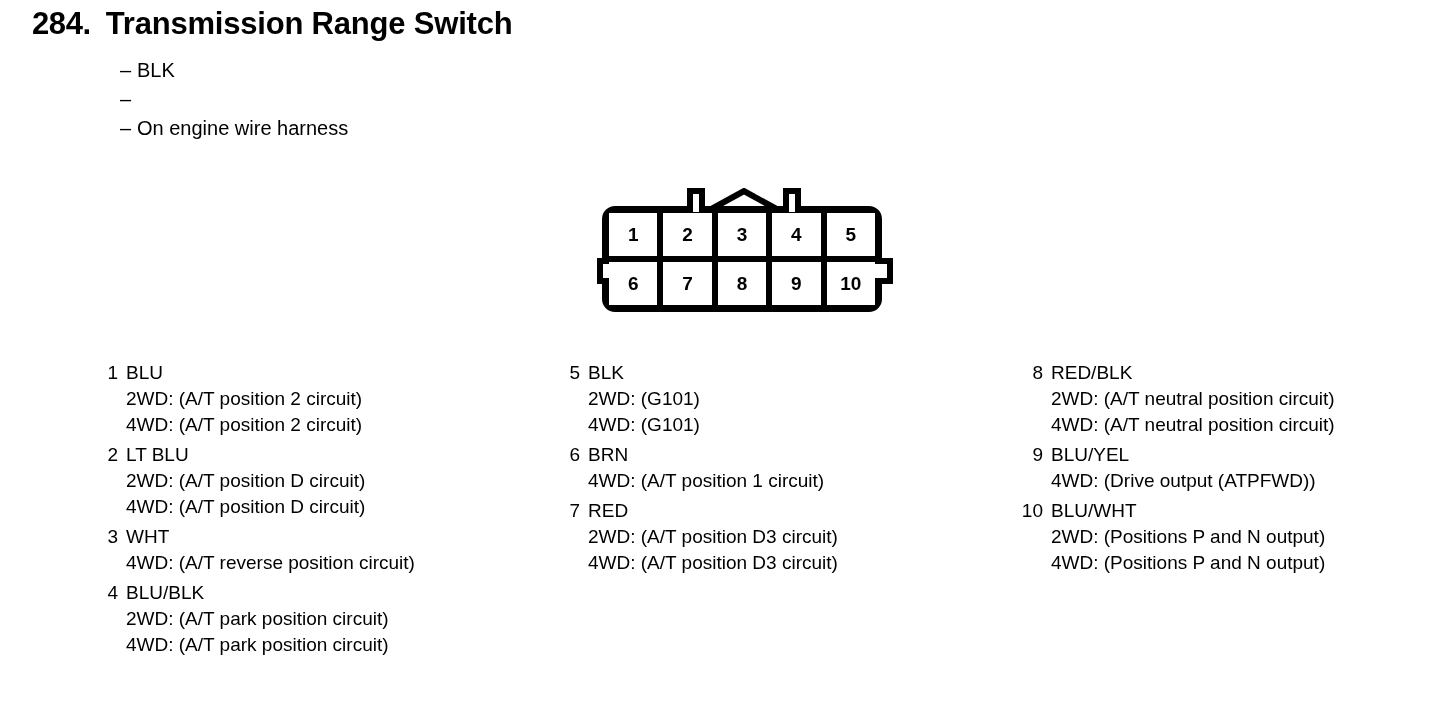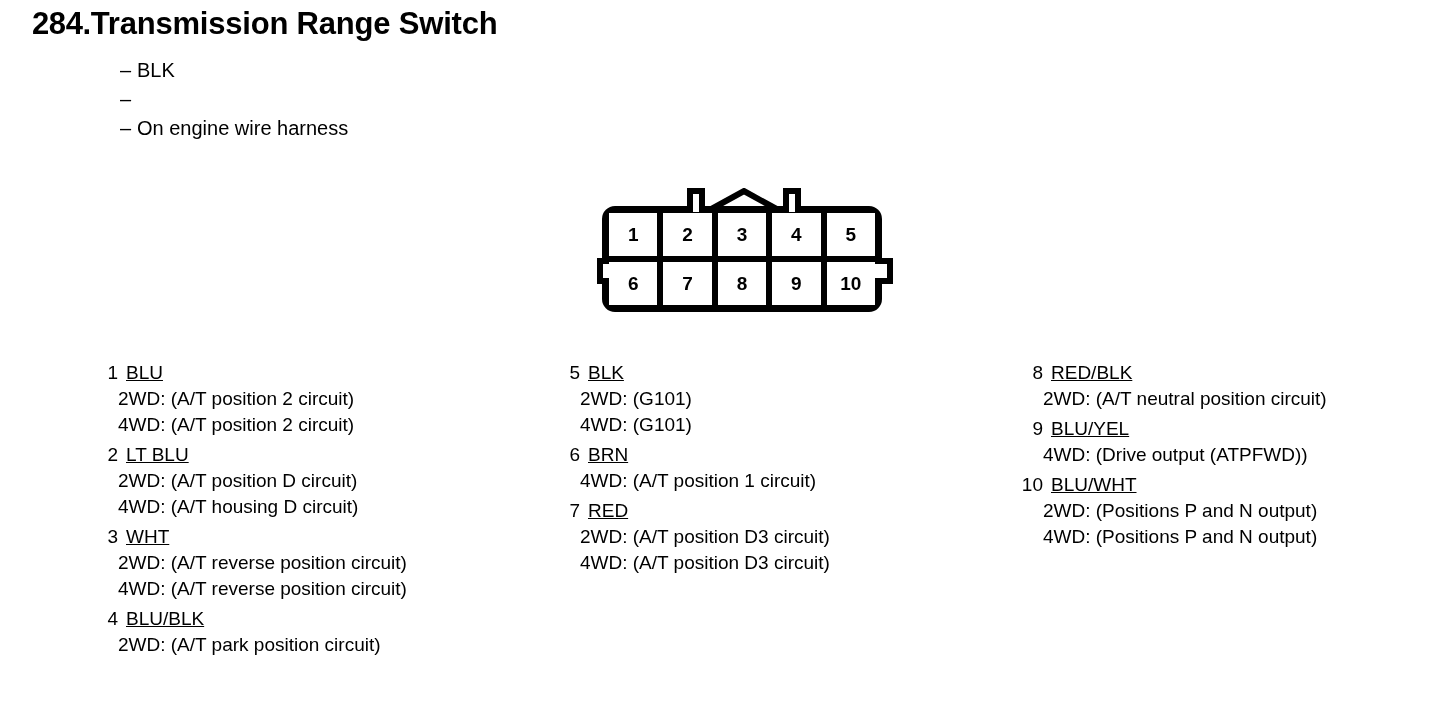--- a/index.html
+++ b/index.html
@@ -33,20 +33,21 @@
     white-space: nowrap;
   }
   #title-number {
     font-size: 31px;
     font-weight: bold;
     letter-spacing: -0.4px;
   }
   #title-text {
     font-size: 31px;
     font-weight: bold;
+    margin-left: 15px;
     letter-spacing: -0.2px;
   }
   #subtitle-list {
     position: absolute;
     left: 120px;
     top: 56px;
   }
   .subtitle-item {
     font-size: 20px;
     line-height: 29px;
@@ -167,27 +168,26 @@
   }
   .pin-num {
     width: 22px;
     flex: 0 0 22px;
     text-align: right;
     font-size: 19px;
   }
   .pin-color {
     font-size: 19px;
     margin-left: 8px;
-    text-decoration: underline;
   }
   .pin-desc {
     font-size: 19px;
     line-height: 26px;
     white-space: nowrap;
-    margin-left: 22px;
+    margin-left: 30px;
   }
 </style>
 </head>
 <body>
 
 <div id="header">
   <div id="title-row">
     <span id="title-number">284.</span>
     <span id="title-text">Transmission Range Switch</span>
   </div>
@@ -244,36 +244,36 @@
       </div>
       <div class="pin-desc">2WD: (A/T position 2 circuit)</div>
       <div class="pin-desc">4WD: (A/T position 2 circuit)</div>
     </div>
     <div class="pin-entry">
       <div class="pin-head">
         <span class="pin-num">2</span>
         <span class="pin-color">LT BLU</span>
       </div>
       <div class="pin-desc">2WD: (A/T position D circuit)</div>
-      <div class="pin-desc">4WD: (A/T housing D circuit)</div>
+      <div class="pin-desc">4WD: (A/T position D circuit)</div>
     </div>
     <div class="pin-entry">
       <div class="pin-head">
         <span class="pin-num">3</span>
         <span class="pin-color">WHT</span>
       </div>
-      <div class="pin-desc">2WD: (A/T reverse position circuit)</div>
       <div class="pin-desc">4WD: (A/T reverse position circuit)</div>
     </div>
     <div class="pin-entry">
       <div class="pin-head">
         <span class="pin-num">4</span>
         <span class="pin-color">BLU/BLK</span>
       </div>
       <div class="pin-desc">2WD: (A/T park position circuit)</div>
+      <div class="pin-desc">4WD: (A/T park position circuit)</div>
     </div>
   </div>
 
   <div class="pin-column" id="pin-col-1">
     <div class="pin-entry">
       <div class="pin-head">
         <span class="pin-num">5</span>
         <span class="pin-color">BLK</span>
       </div>
       <div class="pin-desc">2WD: (G101)</div>
@@ -296,20 +296,21 @@
     </div>
   </div>
 
   <div class="pin-column" id="pin-col-2">
     <div class="pin-entry">
       <div class="pin-head">
         <span class="pin-num">8</span>
         <span class="pin-color">RED/BLK</span>
       </div>
       <div class="pin-desc">2WD: (A/T neutral position circuit)</div>
+      <div class="pin-desc">4WD: (A/T neutral position circuit)</div>
     </div>
     <div class="pin-entry">
       <div class="pin-head">
         <span class="pin-num">9</span>
         <span class="pin-color">BLU/YEL</span>
       </div>
       <div class="pin-desc">4WD: (Drive output (ATPFWD))</div>
     </div>
     <div class="pin-entry">
       <div class="pin-head">

